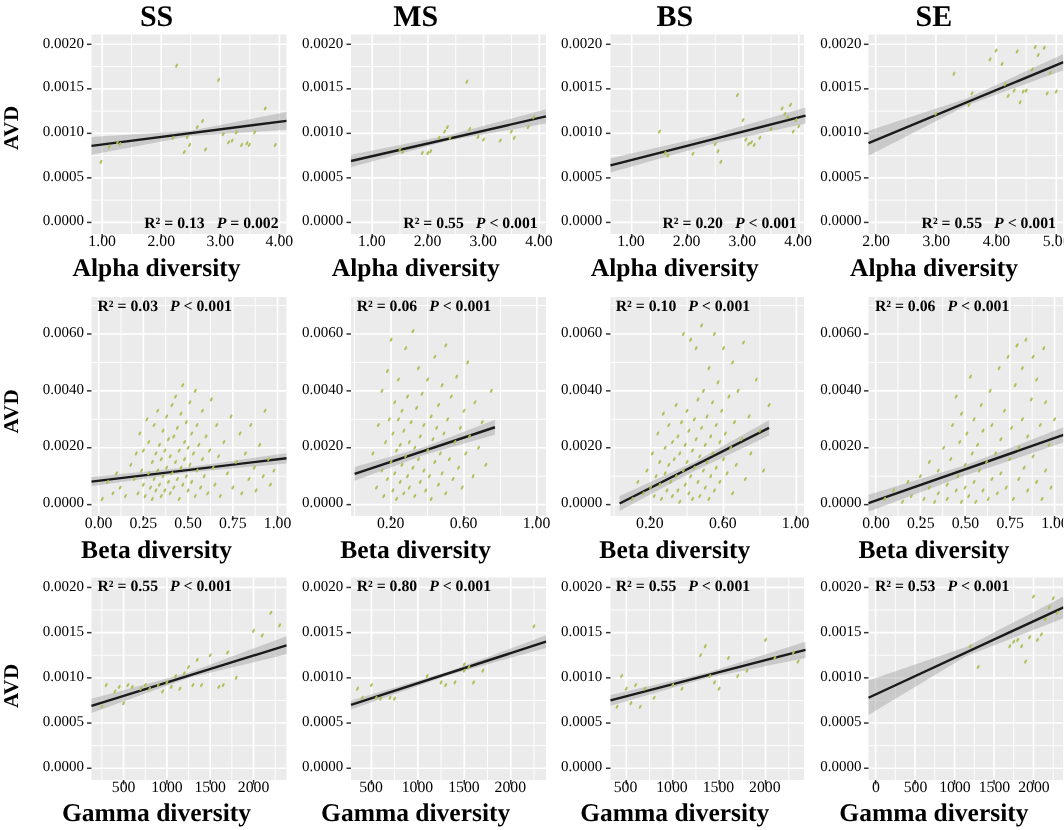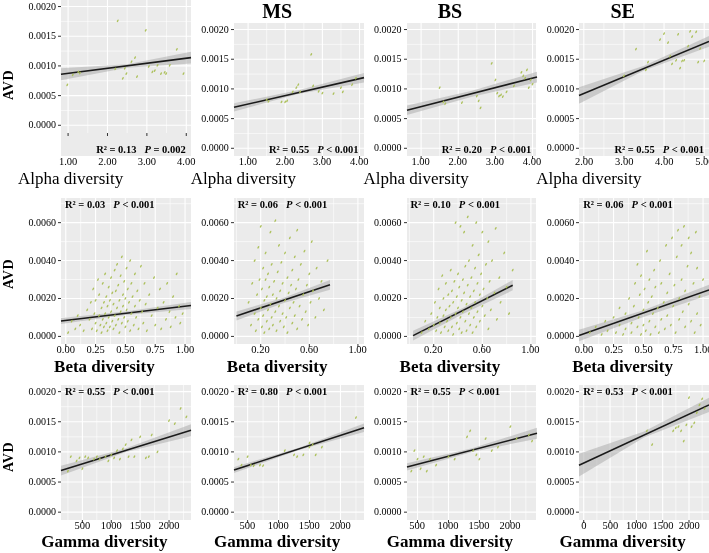--- a/index.html
+++ b/index.html
@@ -11,36 +11,37 @@
   .cell{flex:1;display:flex;flex-direction:column;min-width:0;position:relative;}
   .ctitle{height:23px;line-height:22px;text-align:center;font-weight:bold;font-size:20px;flex:none;}
   .spacer2{height:9px;flex:none;} .spacer3{height:7px;flex:none;}
   .plotrow{flex:1;display:flex;min-height:0;}
   .ylabels{width:43px;flex:none;position:relative;font-size:10px;}
   .ytick{position:absolute;right:5px;transform:translateY(-55%);white-space:nowrap;}
   .panel{flex:1;position:relative;background:#ebebeb;}
   .panel svg{position:absolute;left:0;top:0;}
   .xlabels{height:13px;flex:none;position:relative;font-size:10.5px;}
   .xtick{position:absolute;top:0;transform:translateX(-50%);white-space:nowrap;}
-  .xtitle1{height:20px;flex:none;font-weight:normal;font-size:17px;line-height:19px;}
+  .xtitle1{height:20px;flex:none;text-align:center;font-weight:bold;font-size:17px;line-height:19px;}
   .xtitle2{height:21px;flex:none;text-align:center;font-weight:bold;font-size:17px;line-height:19px;}
   .xtitle3{height:20px;flex:none;text-align:center;font-weight:bold;font-size:17px;line-height:18px;}
   .stats{position:absolute;font-weight:bold;font-size:10.5px;white-space:nowrap;z-index:2;}
   .stats .pp{margin-left:8px;text-align:right;}
   .sb{right:5px;bottom:1px;} .st{left:4px;top:1px;}
 </style>
 </head>
 <body>
 
 <div id="fig">
   <div class="row r1">
     <div class="avd">
         <span>AVD</span>
       </div>
     <div class="cell">
+      <div class="ctitle">SS</div>
       <div class="plotrow">
           <div class="ylabels">
             <span class="ytick" style="top: 125.281px;">0.0000</span>
             <span class="ytick" style="top: 95.5938px;">0.0005</span>
             <span class="ytick" style="top: 65.9062px;">0.0010</span>
             <span class="ytick" style="top: 36.2187px;">0.0015</span>
             <span class="ytick" style="top: 6.53125px;">0.0020</span>
           </div>
           <div class="panel">
             <svg width="130" height="133" style="overflow: visible;">

